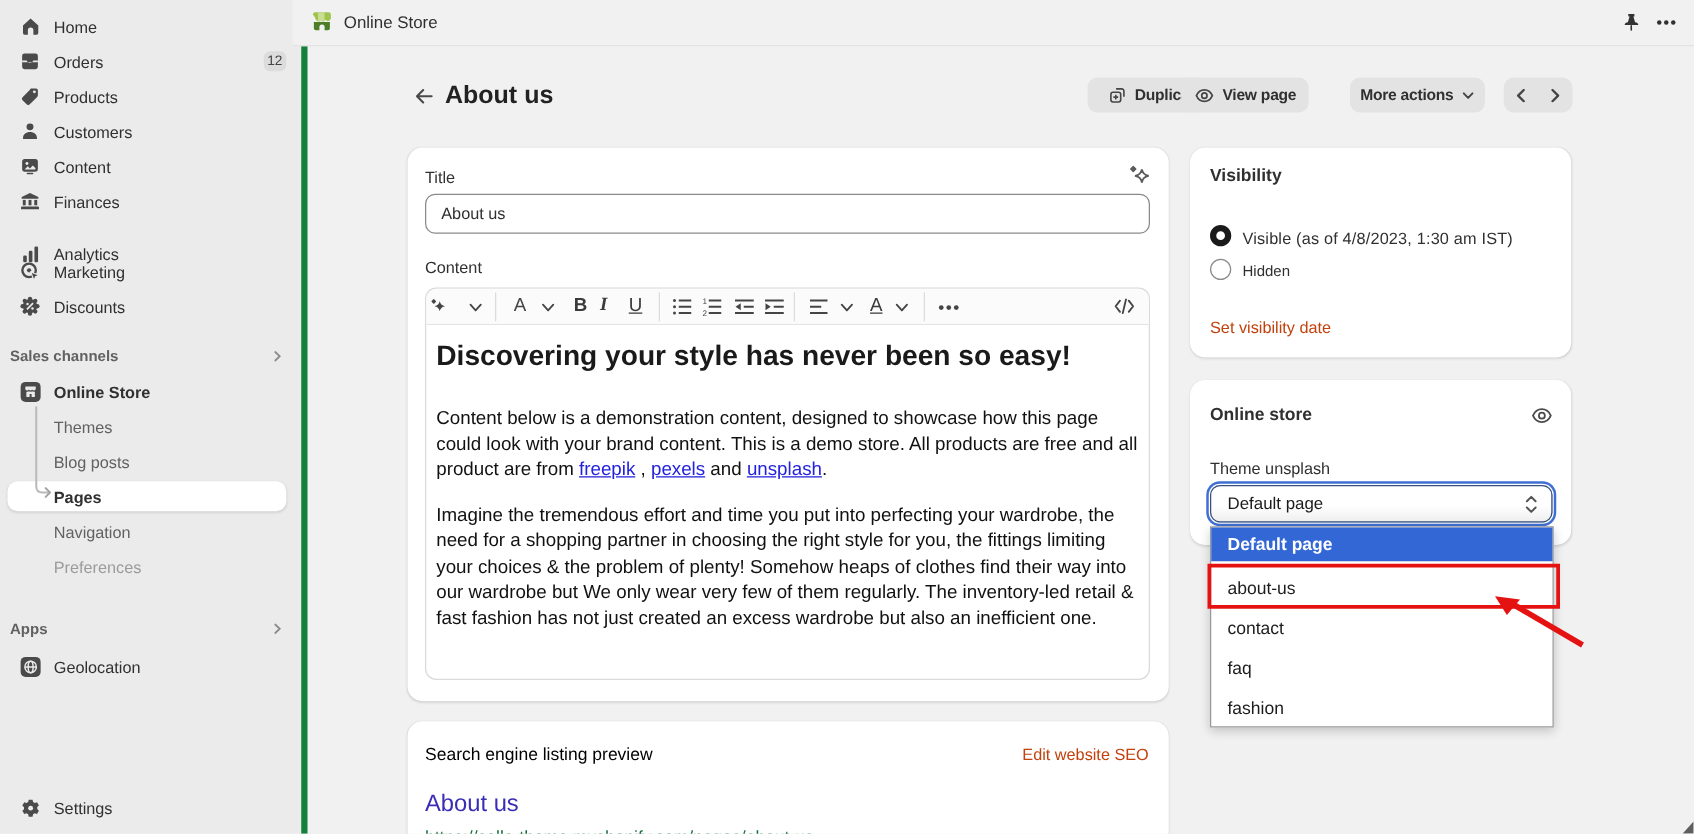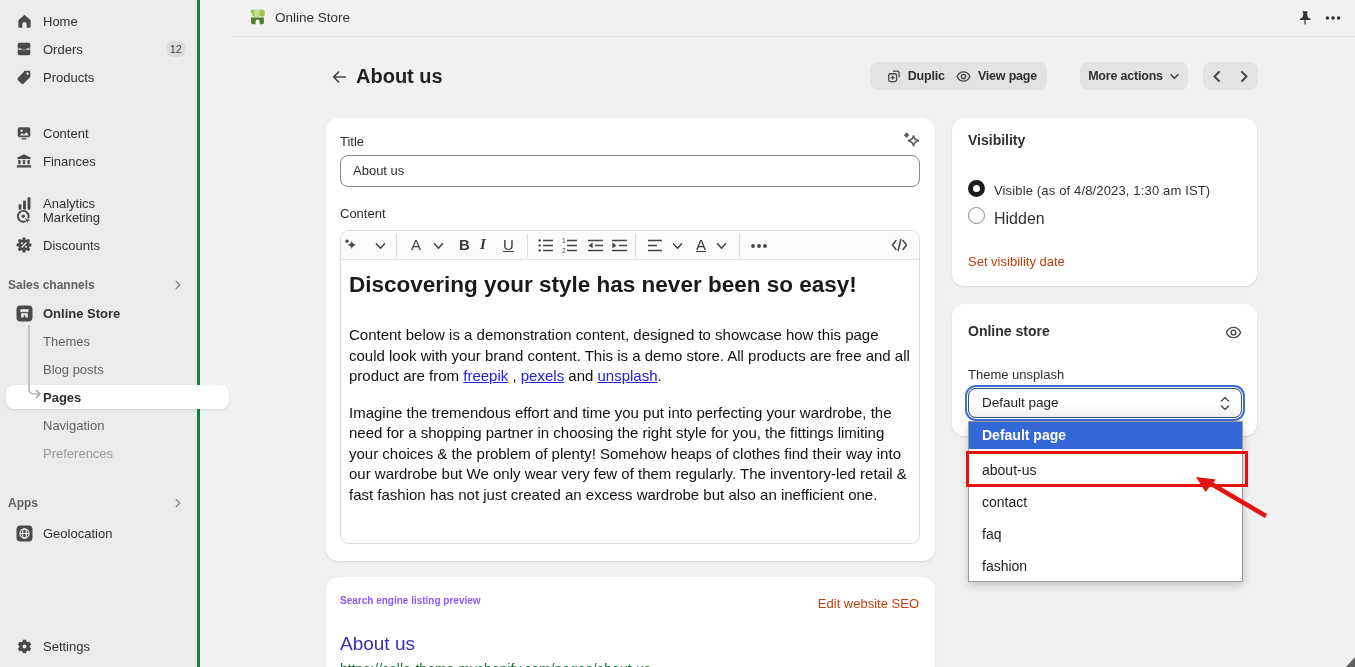--- a/index.html
+++ b/index.html
@@ -1,20 +1,20 @@
 <!DOCTYPE html>
 <html><head>
 <meta charset="utf-8">
 <style>
 * { margin:0; padding:0; box-sizing:border-box; }
 html,body { width:1355px; height:667px; overflow:hidden; }
 body { font-family:"Liberation Sans", sans-serif; background:#f1f1f1; color:#303030; position:relative; }
 .abs { position:absolute; }
 
-#sidebar { position:absolute; left:0; top:0; width:200px; height:667px; background:#ebebeb; border-right:3px solid #15803d; }
+#sidebar { position:absolute; left:0; top:0; width:246px; height:667px; background:#ebebeb; border-right:5px solid #15803d; }
 .navrow { position:absolute; left:8px; right:8px; height:28px; display:flex; align-items:center; font-size:13px; font-weight:500; color:#303030; }
 .navrow .ic { width:20px; height:20px; margin-left:6px; margin-right:9px; display:flex; align-items:center; justify-content:center; flex:0 0 20px; }
 .navrow.sub { padding-left:35px; color:#616161; font-weight:500; }
 .sechead { position:absolute; left:8px; right:8px; height:28px; display:flex; align-items:center; font-size:12px; font-weight:600; color:#616161; }
 .badge { position:absolute; right:4px; top:6px; background:#dcdcdc; border-radius:5px; height:16px; text-align:center; font-size:11px; font-weight:500; color:#444; line-height:16px; padding:0 3px;}
 .chevR { position:absolute; right:6px; top:9px; }
 
 #topbar { position:absolute; left:234px; right:0; top:0; height:37px; background:#f1f1f1; border-bottom:1px solid #e3e3e3; }
 
 .btn { position:absolute; top:62px; height:28px; background:#e3e3e3; border-radius:8px; display:flex; align-items:center; justify-content:center; gap:6px; font-size:12.5px; font-weight:600; letter-spacing:-0.2px; color:#303030; }
@@ -40,20 +40,26 @@
           <path fill="#4a4a4a" d="M5.2 3h9.6A2.2 2.2 0 0 1 17 5.2v9.6a2.2 2.2 0 0 1-2.2 2.2H5.2A2.2 2.2 0 0 1 3 14.8V5.2A2.2 2.2 0 0 1 5.2 3z"></path>
           <path fill="#ebebeb" d="M3 9.4h4.1c.4 1.3 1.5 2.2 2.9 2.2s2.5-.9 2.9-2.2H17v1.5H3z"></path>
         </svg>
     </span>Orders<span class="badge">12</span></div>
   <div class="navrow" style="top:63px;"><span class="ic">
     <svg width="18" height="18" viewBox="0 0 20 20">
           <path fill="#4a4a4a" d="M10.8 3h4.6A1.6 1.6 0 0 1 17 4.6v4.6a2 2 0 0 1-.59 1.42l-6.6 6.6a2 2 0 0 1-2.83 0l-3.6-3.6a2 2 0 0 1 0-2.83l6.6-6.6A2 2 0 0 1 10.8 3z"></path>
           <circle cx="13.9" cy="6.1" r="1.3" fill="#ebebeb"></circle>
         </svg>
     </span>Products</div>
+  <div class="navrow" style="top:91px;"><span class="ic">
+    <svg width="18" height="18" viewBox="0 0 20 20">
+          <circle cx="10" cy="6.1" r="3.1" fill="#4a4a4a"></circle>
+          <path fill="#4a4a4a" d="M10 10.6c-3.7 0-6.2 2.3-6.2 5.2v1h12.4v-1c0-2.9-2.5-5.2-6.2-5.2z"></path>
+        </svg>
+    </span>Customers</div>
   <div class="navrow" style="top:119px;"><span class="ic">
     <svg width="18" height="18" viewBox="0 0 20 20">
           <rect x="3" y="3.6" width="14" height="11.2" rx="2.4" fill="#4a4a4a"></rect>
           <circle cx="7.3" cy="7.5" r="1.3" fill="#ebebeb"></circle>
           <path fill="#ebebeb" d="M5.2 12.8l2.8-2.8 1.9 1.9 2.6-2.6 2.3 2.3v1.2z"></path>
           <rect x="7" y="15.8" width="6" height="1.3" rx=".6" fill="#4a4a4a"></rect>
         </svg>
     </span>Content</div>
   <div class="navrow" style="top:147px;"><span class="ic">
     <svg width="18" height="18" viewBox="0 0 20 20">
@@ -281,33 +287,33 @@
     
     <div class="rte" style="position:absolute; left:8px; width:565px; top:41px;">
       <div style="font-size:22.5px; line-height:26px; font-weight:700; color:#1a1a1a;">Discovering your style has never been so easy!</div>
       <p style="margin-top:27px;">Content below is a demonstration content, designed to showcase how this page could look with your brand content. This is a demo store. All products are free and all product are from <a href="#">freepik</a> , <a href="#">pexels</a> and <a href="#">unsplash</a>.</p>
       <p style="margin-top:16px;">Imagine the tremendous effort and time you put into perfecting your wardrobe, the need for a shopping partner in choosing the right style for you, the fittings limiting your choices &amp; the problem of plenty! Somehow heaps of clothes find their way into our wardrobe but We only wear very few of them regularly. The inventory-led retail &amp; fast fashion has not just created an excess wardrobe but also an inefficient one.</p>
     </div>
   </div>
 </div>
 
 <div class="card" style="left:326px; top:577px; width:609px; height:140px;">
-  <div style="position:absolute; left:14px; top:18px; font-size:10px; font-weight:700; color:#8b5cf6;">Search engine listing preview</div>
+  <div style="position:absolute; left:14px; top:18px; font-size:14px; font-weight:400; color:#000000;">Search engine listing preview</div>
   <a class="link abs" style="right:16px; top:19px;">Edit website SEO</a>
   <div style="position:absolute; left:14px; top:56px; font-size:19px; color:#3a2eb4;">About us</div>
   <div style="position:absolute; left:14px; top:84px; font-size:14px; color:#156e39;">https://cello-theme.myshopify.com/pages/about-us</div>
 </div>
 
 <div class="card" style="left:952px; top:118px; width:305px; height:168px;">
   <div style="position:absolute; left:16px; top:14px; font-size:14px; font-weight:650; color:#303030;">Visibility</div>
   <div style="position:absolute; left:16px; top:181px;"></div>
   <div class="abs" style="left:16px; top:62px; width:17px; height:17px; border-radius:50%; border:5.2px solid #1a1a1a; background:#fff;"></div>
   <div class="abs" style="left:42px; top:65px; font-size:13px; letter-spacing:0.15px; color:#303030;">Visible (as of 4/8/2023, 1:30 am IST)</div>
   <div class="abs" style="left:16px; top:89px; width:17px; height:17px; border-radius:50%; border:1.5px solid #8a8a8a; background:#fff;"></div>
-  <div class="abs" style="left:42px; top:92px; font-size:16px; color:#303030;">Hidden</div>
+  <div class="abs" style="left:42px; top:92px; font-size:12px; color:#303030;">Hidden</div>
   <a class="link abs" style="left:16px; top:136px;">Set visibility date</a>
 </div>
 
 <div class="card" style="left:952px; top:304px; width:305px; height:132px;">
   <div style="position:absolute; left:16px; top:19px; font-size:14px; font-weight:650; color:#303030;">Online store</div>
   <svg class="abs" style="right:14px; top:19px;" width="19" height="19" viewBox="0 0 20 20">
       <g fill="none" stroke="#4a4a4a" stroke-width="1.5">
         <path d="M10 4.6c-3.6 0-6.3 2.7-7.5 5.4 1.2 2.7 3.9 5.4 7.5 5.4s6.3-2.7 7.5-5.4C16.3 7.3 13.6 4.6 10 4.6z"></path>
         <circle cx="10" cy="10" r="2.5"></circle>
       </g>

